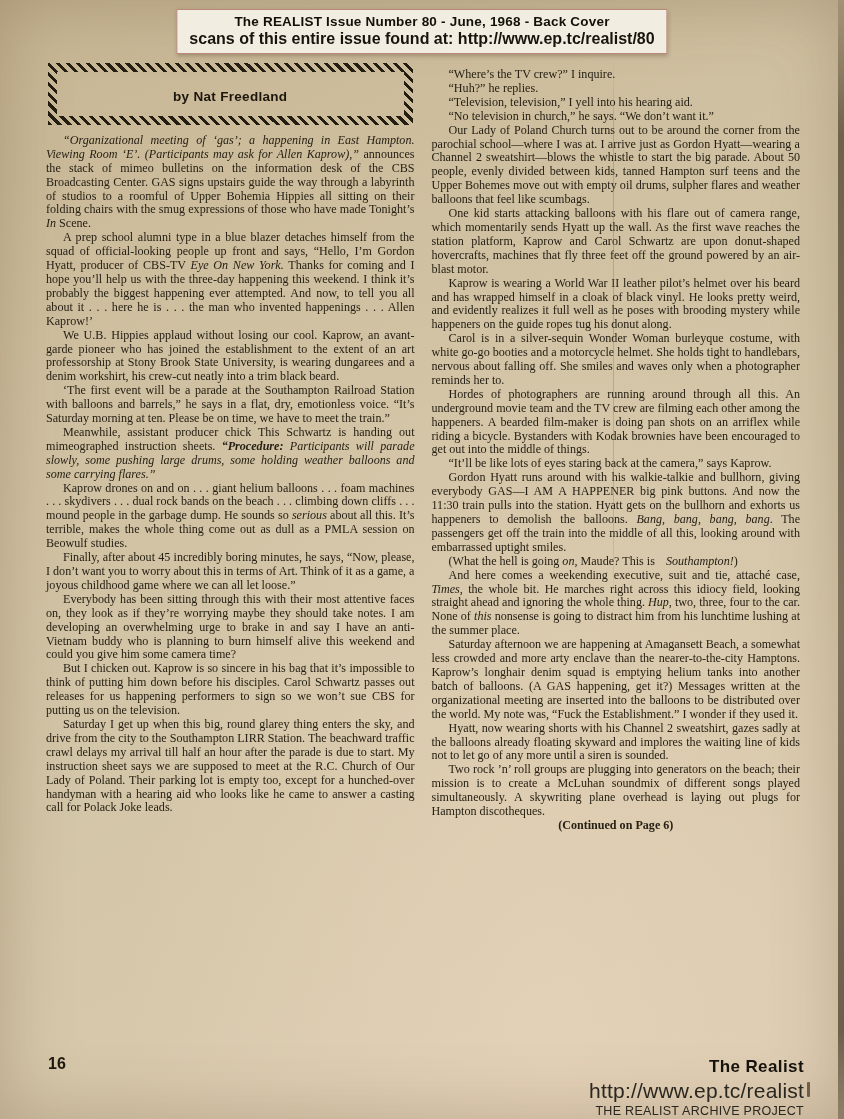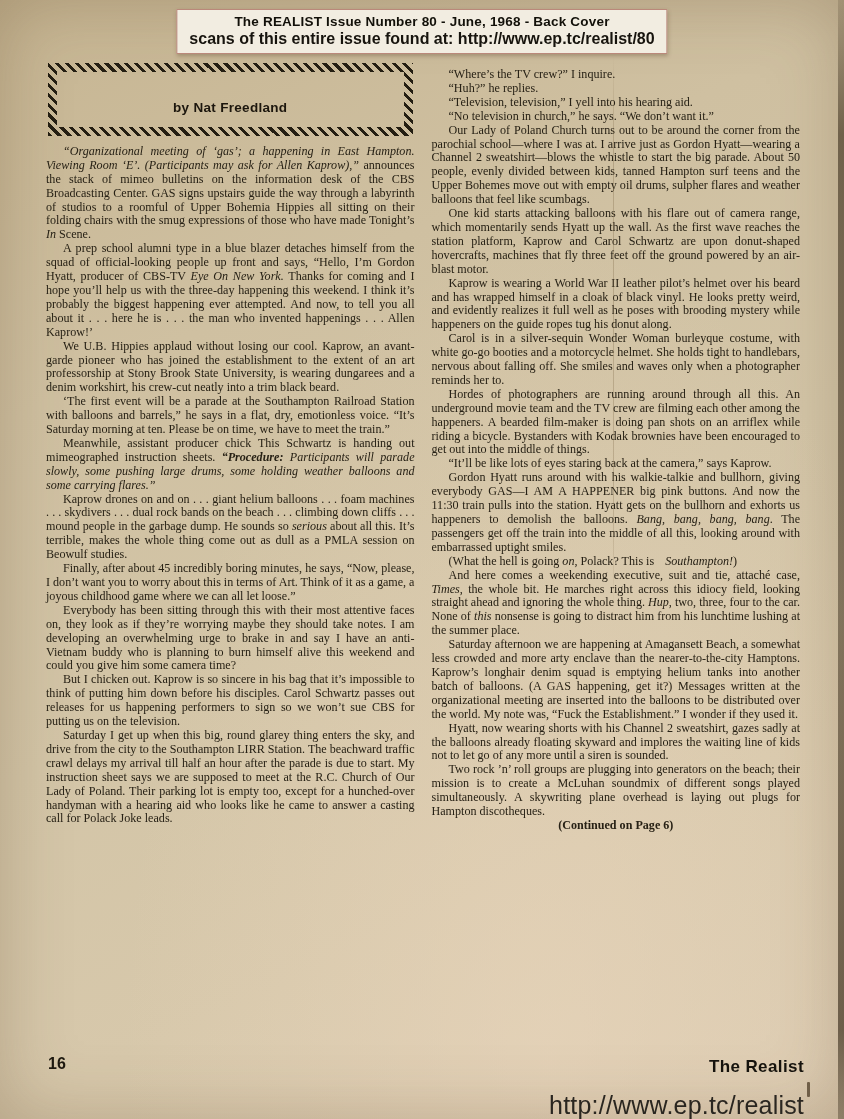--- a/index.html
+++ b/index.html
@@ -51,37 +51,37 @@
     padding:11px 6px 12px;
     text-align:center;
   }
   .headline-title{
     margin:0;font-weight:normal;
     font-family:"Liberation Serif", serif;
     font-size:30px;line-height:34px;color:#1c160d;
     letter-spacing:0.5px;word-spacing:1px;
   }
   .headline-byline{
-    margin-top:18px;
+    margin-top:7px;
     font-family:"Liberation Sans", sans-serif;
     font-weight:bold;font-size:13.5px;color:#1c160d;letter-spacing:0.3px;
   }
   .para{margin:0;text-indent:17px;}
   .para.center{text-align:center;text-indent:0;font-weight:bold;}
   .page-number{
     position:absolute;left:48px;top:1055px;
     font-family:"Liberation Sans", sans-serif;
     font-weight:bold;font-size:16px;color:#1d180f;
   }
   .brand-block{
     position:absolute;right:40px;top:1057px;text-align:right;
     font-family:"Liberation Sans", sans-serif;color:#16130d;
   }
   .brand-name{font-weight:bold;font-size:17px;letter-spacing:0.4px;}
-  .brand-url{font-size:25px;margin-top:14px;color:#2a2620;letter-spacing:0.2px;}
+  .brand-url{font-size:21px;margin-top:2px;color:#2a2620;letter-spacing:0.2px;}
   .brand-archive{font-size:12.5px;margin-top:1px;color:#2a2620;letter-spacing:0.3px;}
 </style>
 </head>
 <body>
 
 <div class="page">
 
   <div class="banner">
     <div class="banner-line1">The REALIST Issue Number 80 - June, 1968 - Back Cover</div>
     <div class="banner-line2">scans of this entire issue found at: http://www.ep.tc/realist/80</div>
@@ -108,21 +108,21 @@
         <p class="para"><span>“Huh?” he replies.</span></p>
         <p class="para"><span>“Television, television,” I yell into his hearing aid.</span></p>
         <p class="para"><span>“No television in church,” he says. “We don’t want it.”</span></p>
         <p class="para"><span>Our Lady of Poland Church turns out to be around the corner from the parochial school—where I was at. I arrive just as Gordon Hyatt—wearing a Channel 2 sweatshirt—blows the whistle to start the big parade. About 50 people, evenly divided between kids, tanned Hampton surf teens and the Upper Bohemes move out with empty oil drums, sulpher flares and weather balloons that feel like scumbags.</span></p>
         <p class="para"><span>One kid starts attacking balloons with his flare out of camera range, which momentarily sends Hyatt up the wall. As the first wave reaches the station platform, Kaprow and Carol Schwartz are upon donut-shaped hovercrafts, machines that fly three feet off the ground powered by an air-blast motor.</span></p>
         <p class="para"><span>Kaprow is wearing a World War II leather pilot’s helmet over his beard and has wrapped himself in a cloak of black vinyl. He looks pretty weird, and evidently realizes it full well as he poses with brooding mystery while happeners on the guide ropes tug his donut along.</span></p>
         <p class="para"><span>Carol is in a silver-sequin Wonder Woman burleyque costume, with white go-go booties and a motorcycle helmet. She holds tight to handlebars, nervous about falling off. She smiles and waves only when a photographer reminds her to.</span></p>
         <p class="para"><span>Hordes of photographers are running around through all this. An underground movie team and the TV crew are filming each other among the happeners. A bearded film-maker is doing pan shots on an arriflex while riding a bicycle. Bystanders with Kodak brownies have been encouraged to get out into the middle of things.</span></p>
         <p class="para"><span>“It’ll be like lots of eyes staring back at the camera,” says Kaprow.</span></p>
         <p class="para"><span>Gordon Hyatt runs around with his walkie-talkie and bullhorn, giving everybody GAS—I AM A HAPPENER big pink buttons. And now the 11:30 train pulls into the station. Hyatt gets on the bullhorn and exhorts us happeners to demolish the balloons. </span><span style="font-style: italic;">Bang, bang, bang, bang</span><span>. The passengers get off the train into the middle of all this, looking around with embarrassed uptight smiles.</span></p>
-        <p class="para"><span>(What the hell is going </span><span style="font-style: italic;">on</span><span>, Polack? This is </span><span style="font-style: italic; margin-left: 8px;">Southampton!</span><span>)</span></p>
+        <p class="para"><span>(What the hell is going </span><span style="font-style: italic;">on</span><span>, Maude? This is </span><span style="font-style: italic; margin-left: 8px;">Southampton!</span><span>)</span></p>
         <p class="para"><span>And here comes a weekending executive, suit and tie, attaché case, </span><span style="font-style: italic;">Times</span><span>, the whole bit. He marches right across this idiocy field, looking straight ahead and ignoring the whole thing. </span><span style="font-style: italic;">Hup</span><span>, two, three, four to the car. None of </span><span style="font-style: italic;">this</span><span> nonsense is going to distract him from his lunchtime lushing at the summer place.</span></p>
         <p class="para"><span>Saturday afternoon we are happening at Amagansett Beach, a somewhat less crowded and more arty enclave than the nearer-to-the-city Hamptons. Kaprow’s longhair denim squad is emptying helium tanks into another batch of balloons. (A GAS happening, get it?) Messages written at the organizational meeting are inserted into the balloons to be distributed over the world. My note was, “Fuck the Establishment.” I wonder if they used it.</span></p>
         <p class="para"><span>Hyatt, now wearing shorts with his Channel 2 sweatshirt, gazes sadly at the balloons already floating skyward and implores the waiting line of kids not to let go of any more until a siren is sounded.</span></p>
         <p class="para"><span>Two rock ’n’ roll groups are plugging into generators on the beach; their mission is to create a McLuhan soundmix of different songs played simultaneously. A skywriting plane overhead is laying out plugs for Hampton discotheques.</span></p>
         <p class="para center"><span style="font-weight: bold;">(Continued on Page 6)</span></p>
       </div>
   </div>
 
   <div class="page-number">16</div>
 

